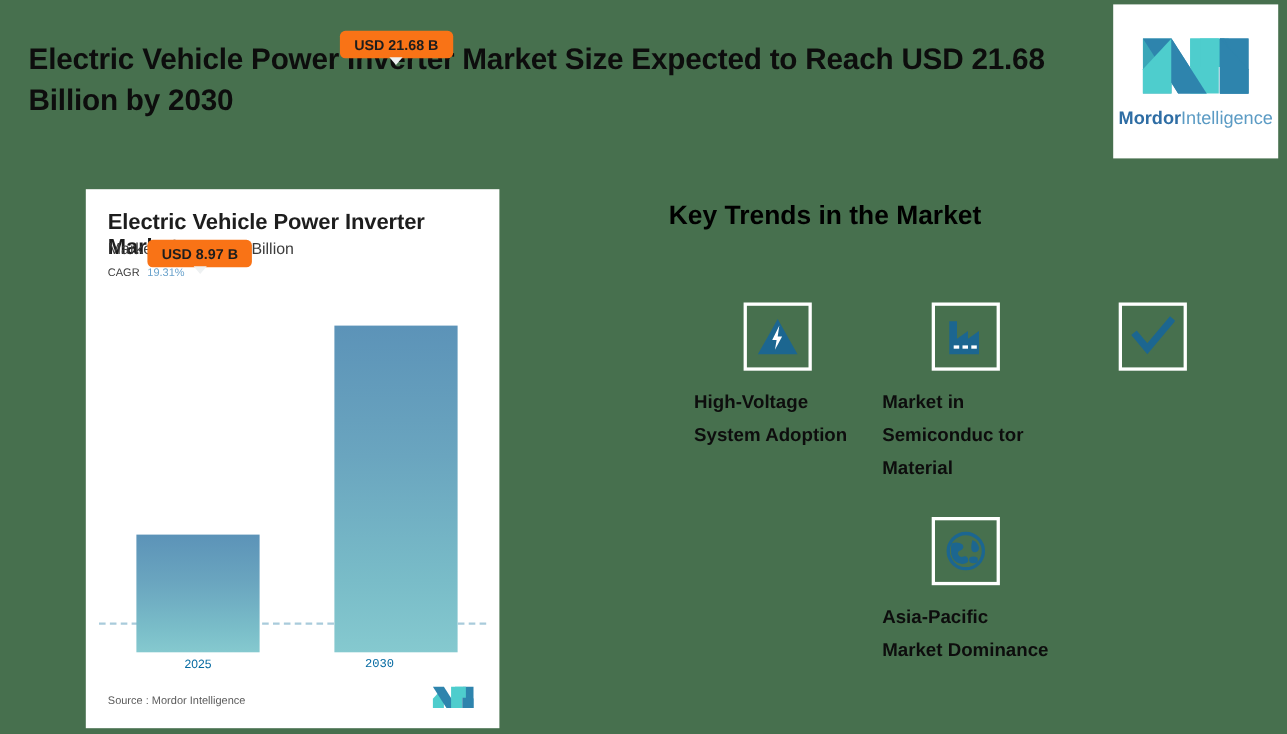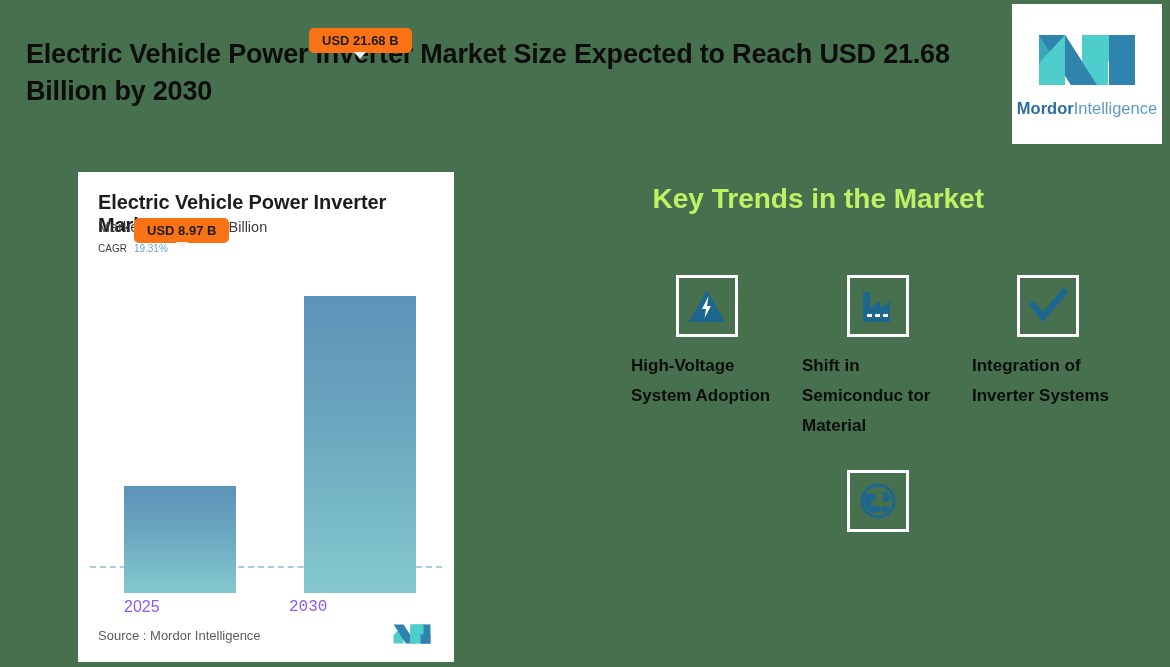--- a/index.html
+++ b/index.html
@@ -68,36 +68,36 @@
   }
   .badge::after {
     content:""; position:absolute; bottom:-6px; left:50%; margin-left:-6px;
     width:0; height:0; border-left:6px solid transparent;
     border-right:6px solid transparent; border-top:7px solid #eef1f2;
   }
   .badge.b2025 { left:56px; top:-58px; }
   .badge.b2030 { left:231px; top:-248px; }
 
   .xlabel {
-    position:absolute; width:112px; text-align:left;
-    font-size:16px; color:#8b5cf6;
+    position:absolute; width:112px; text-align:center;
+    font-size:11px; color:#0369a1;
   }
   .xlabel.x1 { left:46px; top:322px; }
   .xlabel.x2 { left:211px; top:322px;font-family:Liberation Mono, monospace; }
 
   .ct-source {
     position:absolute; left:20px; bottom:19px;
-    font-size:13px; color:#5b5b5b;
+    font-size:10px; color:#5b5b5b;
   }
   .ct-logo { position:absolute; right:22px; bottom:16px; width:40px; height:24px; }
 
   
   .kt-title {
-    position:absolute; left:608px; top:183px; width:376px; text-align:right;
-    font-size:28px; font-weight:bold; color:#bef264;
+    position:absolute; left:608px; top:183px; width:376px; text-align:left;
+    font-size:24px; font-weight:bold; color:#000000;
   }
   .trend {
     position:absolute; width:152px; text-align:left;
   }
   .icon-box {
     width:62px; height:62px; margin:0 auto;
     border:3px solid #ffffff; background:transparent;
     display:flex; align-items:center; justify-content:center;
   }
   .icon-box svg { width:40px; height:40px; display:block; }
@@ -184,36 +184,36 @@
 
   <div class="trend t2">
     <div class="icon-box">
       <svg viewBox="0 0 40 40">
         <path d="M5 6 h7 v16 l10,-7 v7 l10,-7 v21 H5 Z" fill="#1c6690"></path>
         <rect x="9" y="28" width="5" height="3" fill="#ffffff"></rect>
         <rect x="17" y="28" width="5" height="3" fill="#ffffff"></rect>
         <rect x="25" y="28" width="5" height="3" fill="#ffffff"></rect>
       </svg>
     </div>
-    <div class="trend-label">Shift in Semiconduc tor Material</div>
+    <div class="trend-label">Market in Semiconduc tor Material</div>
   </div>
 
   <div class="trend t3">
     <div class="icon-box">
       <svg viewBox="0 0 40 40">
         <path d="M5 19 L15 31 L36 6" stroke="#1c6690" stroke-width="6.5" fill="none" stroke-linecap="square"></path>
       </svg>
     </div>
-    <div class="trend-label">Integration of Inverter Systems</div>
   </div>
 
   <div class="trend t4">
     <div class="icon-box">
       <svg viewBox="0 0 40 40">
         <circle cx="20" cy="20" r="16" fill="none" stroke="#1c6690" stroke-width="3"></circle>
         <path d="M7 13 q6,-2 10,1 q2,3 -1,5 q-4,1 -3,4 q1,3 5,2 q3,-1 4,2 q1,3 -2,4 q-5,2 -10,-2 q-5,-5 -3,-16 Z" fill="#1c6690"></path>
         <path d="M26 10 q5,2 6,7 q0,4 -4,4 q-3,0 -3,-4 q0,-4 1,-7 Z" fill="#1c6690"></path>
         <ellipse cx="27" cy="28" rx="4" ry="3" fill="#1c6690"></ellipse>
       </svg>
     </div>
+    <div class="trend-label">Asia-Pacific Market Dominance</div>
   </div>
 
 </div>
 
 </body></html>

